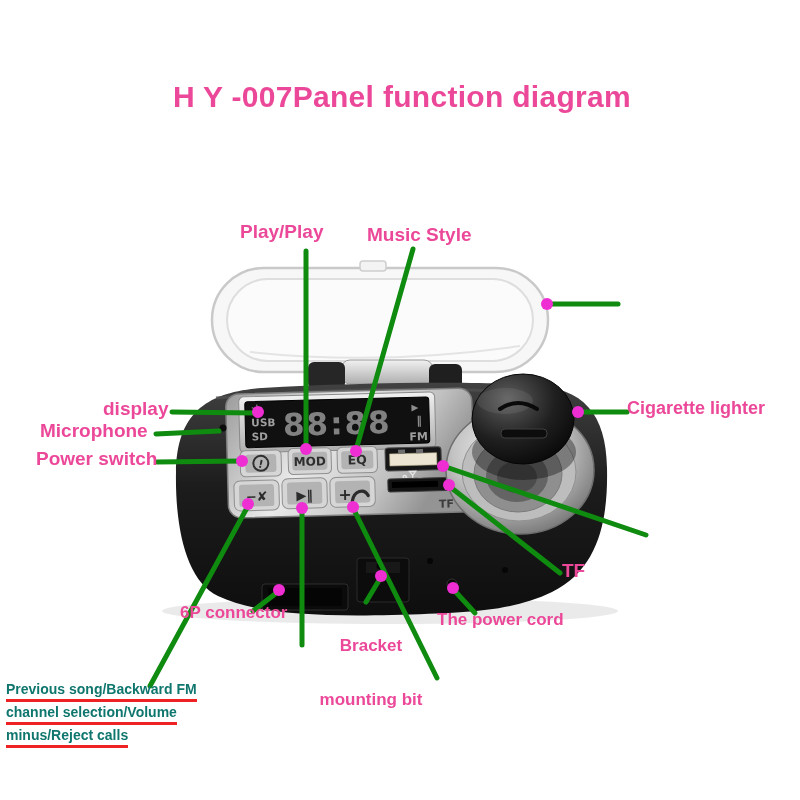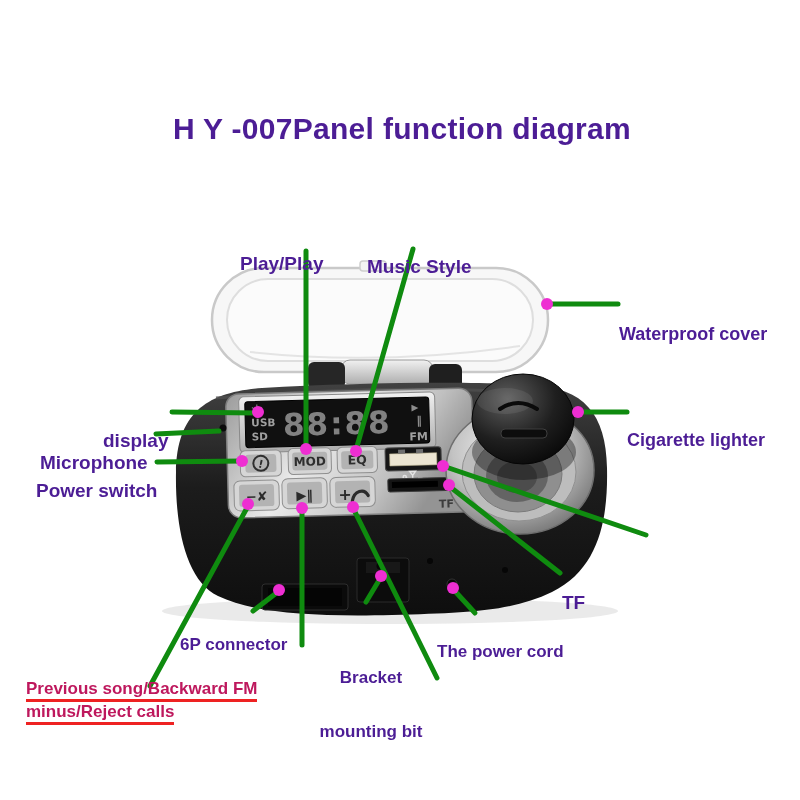--- a/index.html
+++ b/index.html
@@ -2,28 +2,28 @@
 <html><head>
 <meta charset="utf-8">
 <style>
   html,body{margin:0;padding:0;background:#ffffff;}
   #stage{
     position:relative;width:800px;height:800px;background:#ffffff;overflow:hidden;
     font-family:"Liberation Sans","DejaVu Sans",sans-serif;
   }
   #art{position:absolute;left:0;top:0;}
   .label{
-    position:absolute;font-weight:bold;color:#4c1d95;white-space:pre;line-height:1.05;margin-top:32px;
+    position:absolute;font-weight:bold;color:#ec4899;white-space:pre;line-height:1.05;
   }
   .fs30{font-size:30px;letter-spacing:.3px;}
   .fs19{font-size:19px;}
   .fs18{font-size:18px;}
   .fs17{font-size:17px;}
   .center{text-align:center;}
-  .ublock{position:absolute;font-weight:bold;color:#be185d;font-size:17px;margin-left:20px;}
+  .ublock{position:absolute;font-weight:bold;color:#0f766e;font-size:14px;}
   .ublock > div{display:table;white-space:pre;line-height:18px;padding-bottom:1px;margin-bottom:1px;border-bottom:3px solid transparent;}
   .u-red > div{border-bottom-color:#ee2222;}
   .u-grn > div{border-bottom-color:#6ccc00;}
   .cline{stroke:#0f8b0f;stroke-width:5;fill:none;stroke-linecap:round;}
   .cdot{fill:#ee2ed2;}
   svg text{font-family:"DejaVu Sans","Liberation Sans",sans-serif;}
 </style>
 </head>
 <body>
 
@@ -206,36 +206,36 @@
       <circle class="cdot" cx="279" cy="590" r="6"></circle>
       <circle class="cdot" cx="381" cy="576" r="6"></circle>
       <circle class="cdot" cx="453" cy="588" r="6"></circle>
     </g>
   </svg>
 
   <div class="label fs30" style="left:173px;top:81px;">H Y -007Panel function diagram</div>
 
   <div class="label fs19" style="left:240px;top:222px;">Play/Play</div>
   <div class="label fs19" style="left:367px;top:225px;">Music Style</div>
-  <div class="label fs18" style="left:619px;top:293px;">Waterproof cover</div>
   <div class="label fs19" style="left:103px;top:399px;">display</div>
   <div class="label fs19" style="left:40px;top:421px;">Microphone</div>
   <div class="label fs19" style="left:36px;top:449px;">Power switch</div>
   <div class="label fs18" style="left:627px;top:399px;">Cigarette lighter</div>
   <div class="label fs19" style="left:562px;top:561px;">TF</div>
   <div class="label fs17" style="left:180px;top:604px;">6P connector</div>
 
   <div class="label fs17 center" style="left:315px;top:601px;width:112px;line-height:18px;">
     <div>Bracket</div>
     <div>mounting bit</div>
   </div>
 
   <div class="label fs17" style="left:437px;top:611px;">The power cord</div>
 
   <div class="ublock u-red" style="left:6px;top:680px;">
     <div>Previous song/Backward FM</div>
+    <div>channel selection/Volume</div>
     <div>minus/Reject calls</div>
   </div>
 
   <div class="ublock u-grn" style="left:288px;top:677px;">
   </div>
 
 </div>
 
 </body></html>

